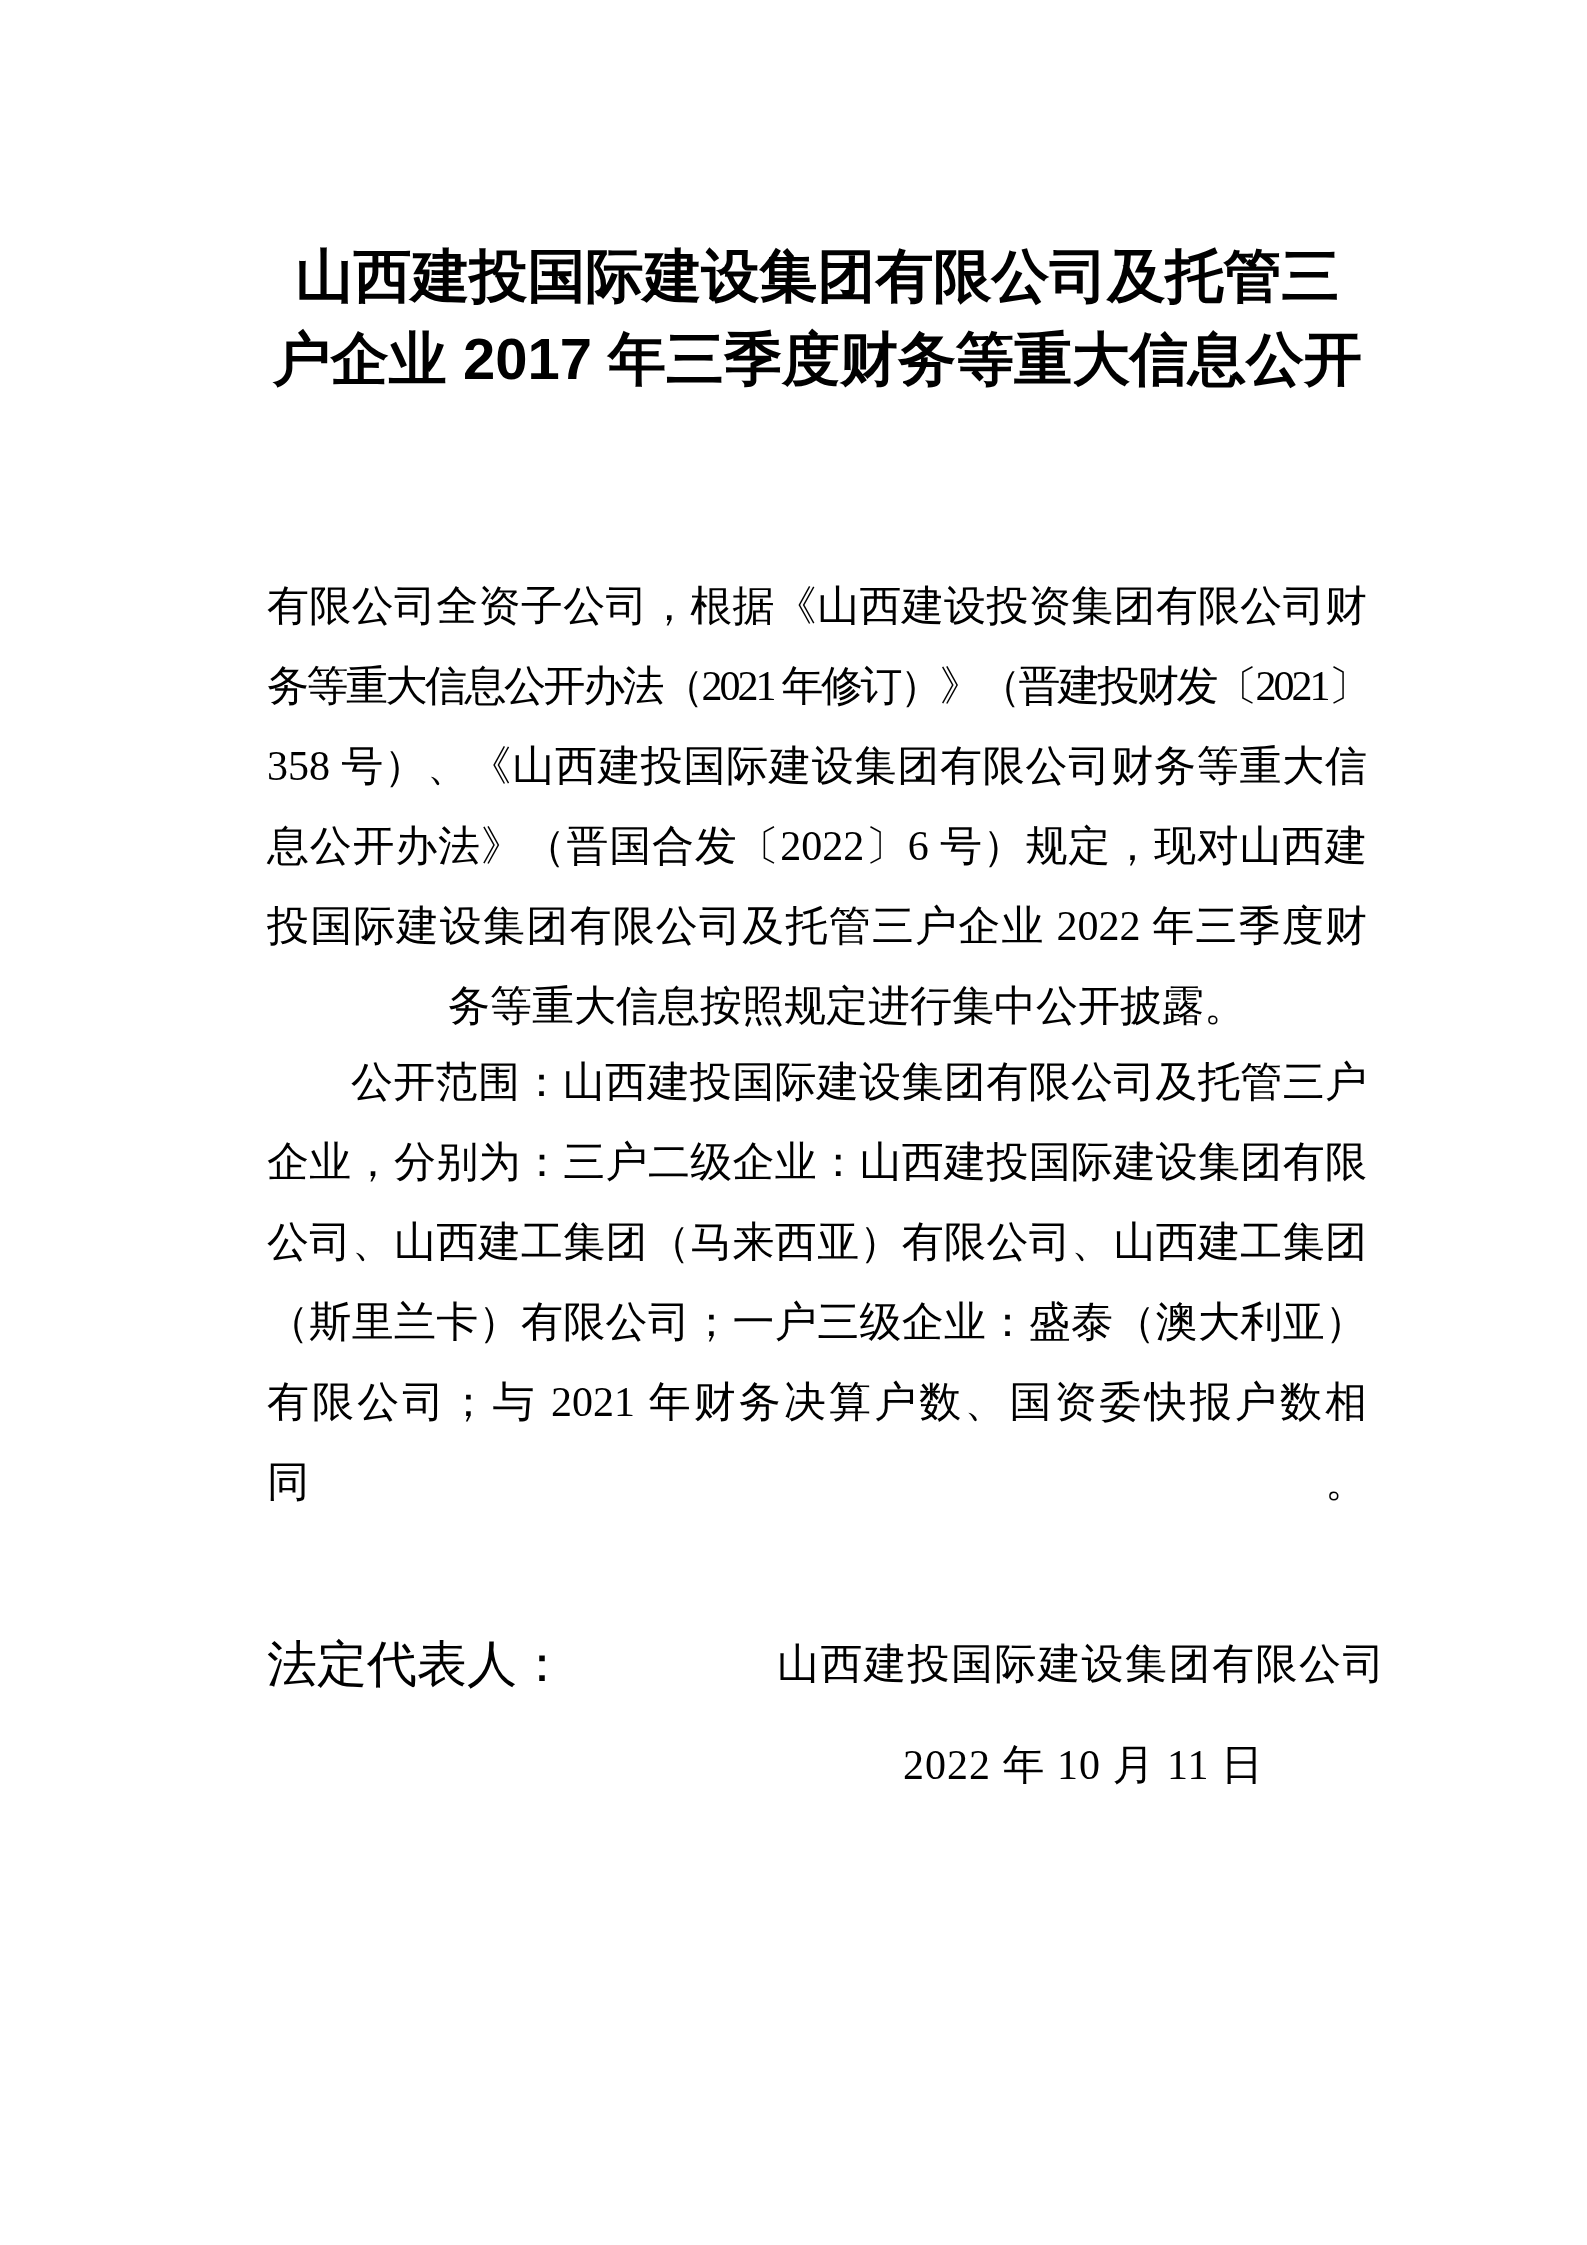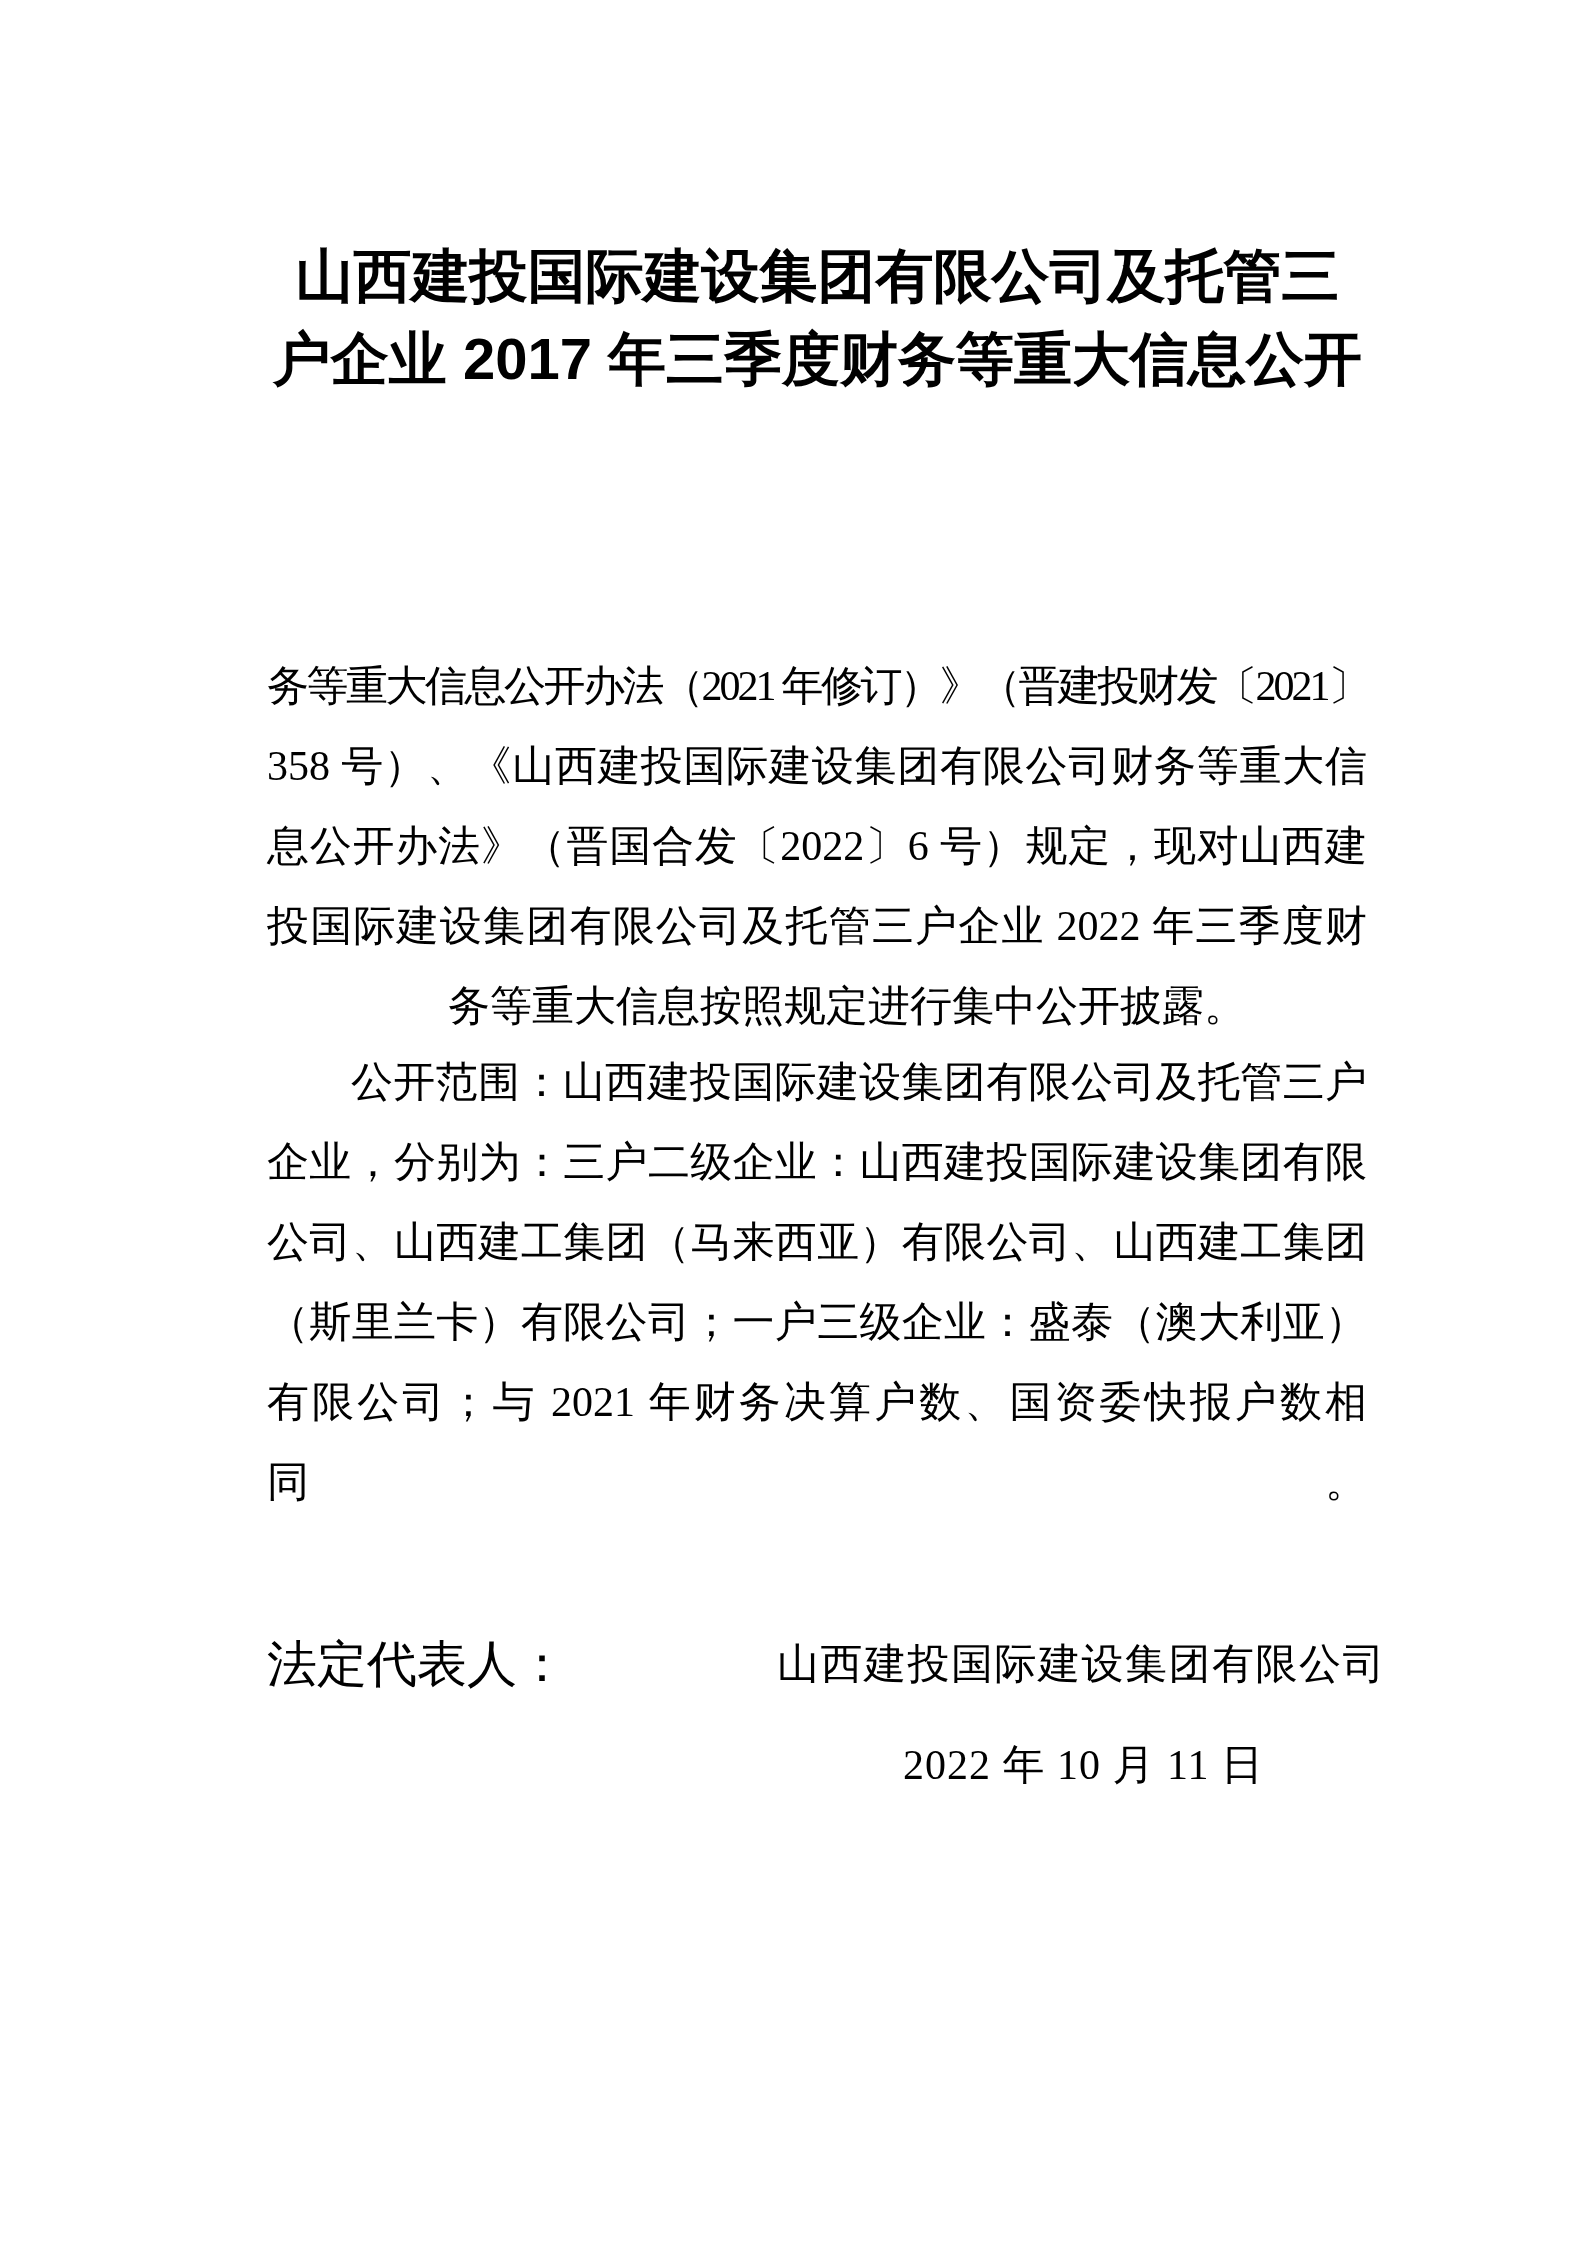--- a/index.html
+++ b/index.html
@@ -81,20 +81,21 @@
   }
 </style>
 </head>
 <body>
 
 <div class="page">
 
   <div class="title-line" style="top: 236px;">山西建投国际建设集团有限公司及托管三</div>
   <div class="title-line" style="top: 319px;">户企业 2017 年三季度财务等重大信息公开</div>
 
+  <div class="bline l-full" style="top: 566px;">有限公司全资子公司，根据《山西建设投资集团有限公司财</div>
   <div class="bline l-full" style="top: 646px; letter-spacing: -3px;">务等重大信息公开办法（2021 年修订）》（晋建投财发〔2021〕</div>
   <div class="bline l-full" style="top: 726px;">358 号）、《山西建投国际建设集团有限公司财务等重大信</div>
   <div class="bline l-full" style="top: 806px;">息公开办法》（晋国合发〔2022〕6 号）规定，现对山西建</div>
   <div class="bline l-full" style="top: 886px;">投国际建设集团有限公司及托管三户企业 2022 年三季度财</div>
   <div class="bline l-last" style="top: 966px;">务等重大信息按照规定进行集中公开披露。</div>
 
   <div class="bline l-first" style="top: 1042px;">公开范围：山西建投国际建设集团有限公司及托管三户</div>
   <div class="bline l-full" style="top: 1122px;">企业，分别为：三户二级企业：山西建投国际建设集团有限</div>
   <div class="bline l-full" style="top: 1202px;">公司、山西建工集团（马来西亚）有限公司、山西建工集团</div>
   <div class="bline l-full" style="top: 1282px;">（斯里兰卡）有限公司；一户三级企业：盛泰（澳大利亚）</div>

